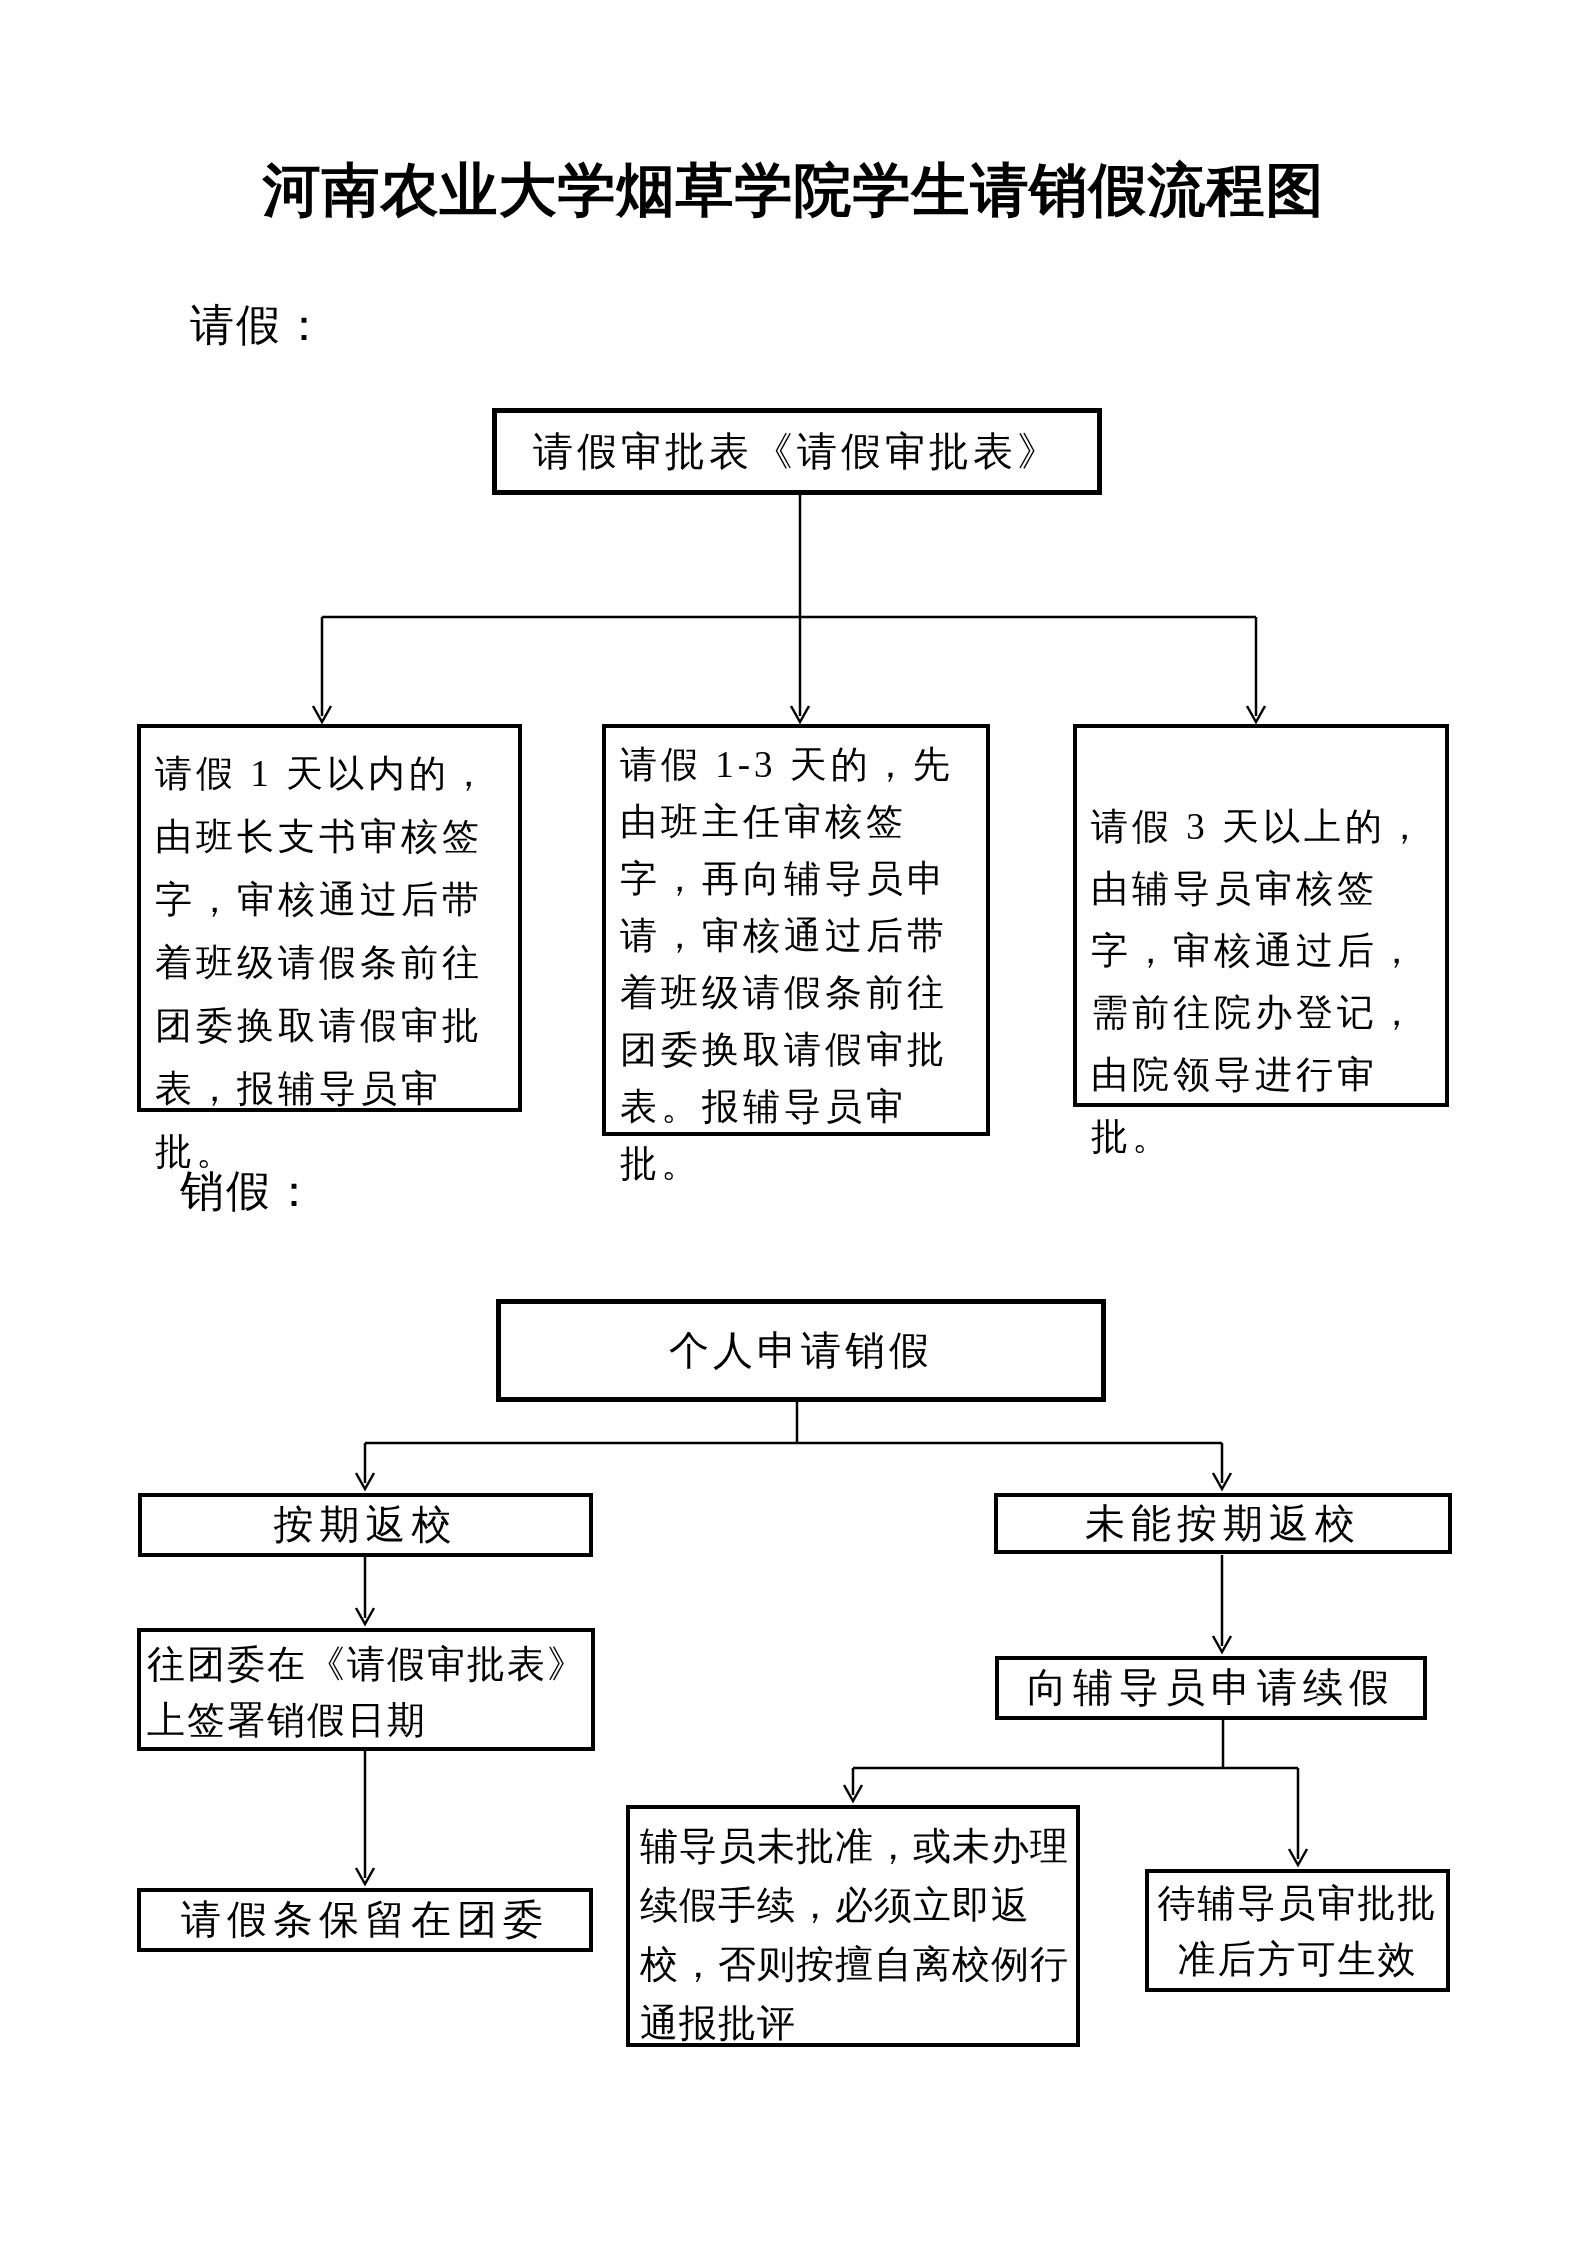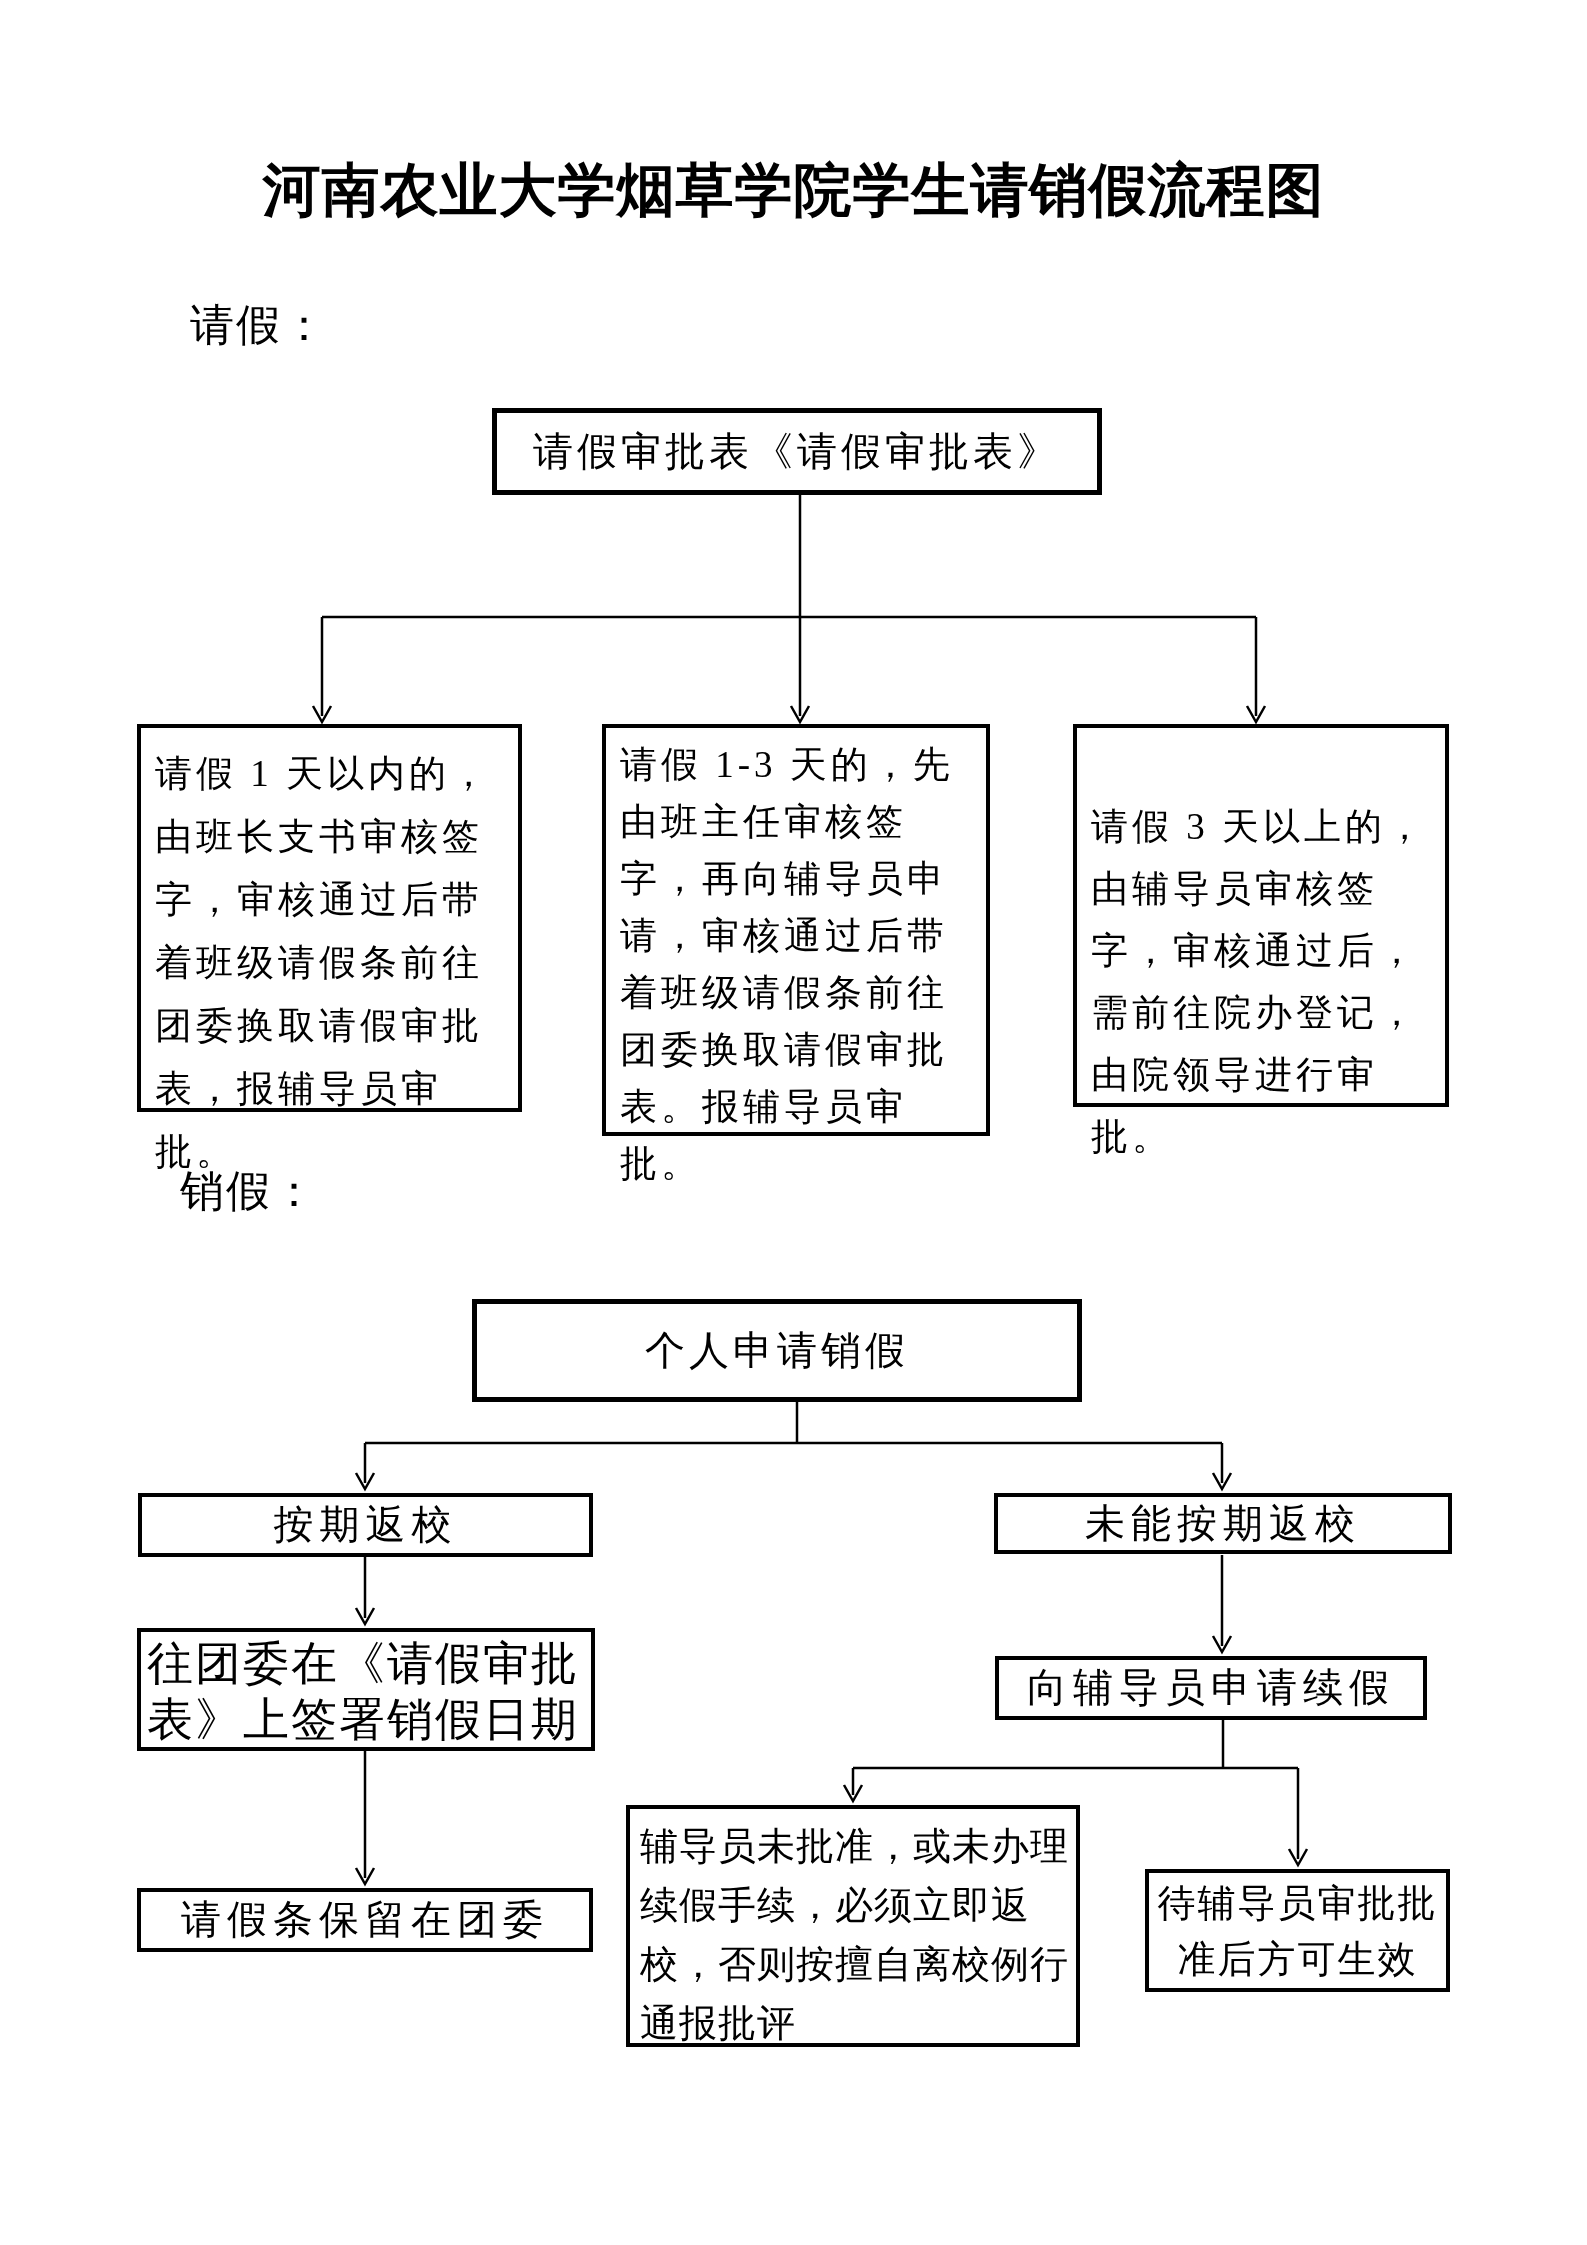--- a/index.html
+++ b/index.html
@@ -88,25 +88,25 @@
   <div class="fbox thick center root-box" style="left:492px;top:408px;width:610px;height:87px;">请假审批表《请假审批表》</div>
 
   <div class="fbox para-box" style="left:137px;top:724px;width:385px;height:388px;line-height:63px;">请假 1 天以内的，由班长支书审核签字，审核通过后带着班级请假条前往团委换取请假审批表，报辅导员审批。</div>
 
   <div class="fbox para-box" style="left:602px;top:724px;width:388px;height:412px;line-height:57px;padding-top:8px;">请假 1-3 天的，先由班主任审核签字，再向辅导员申请，审核通过后带着班级请假条前往团委换取请假审批表。报辅导员审批。</div>
 
   <div class="fbox para-box" style="left:1073px;top:724px;width:376px;height:383px;line-height:62px;padding-top:68px;">请假 3 天以上的，由辅导员审核签字，审核通过后，需前往院办登记，由院领导进行审批。</div>
 
   <div class="section-label" style="left:180px;top:1162px;">销假：</div>
 
-  <div class="fbox thick center root-box" style="left:472px;top:1299px;width:610px;height:103px;">个人申请销假</div>
+  <div class="fbox thick center root-box" style="left:496px;top:1299px;width:610px;height:103px;">个人申请销假</div>
 
   <div class="fbox center small-box" style="left:138px;top:1493px;width:455px;height:64px;">按期返校</div>
 
-  <div class="fbox" style="left:137px;top:1628px;width:458px;height:123px;font-size:46px;line-height:56px;padding:4px 4px 6px 6px;letter-spacing:2px;">往团委在《请假审批表》上签署销假日期</div>
+  <div class="fbox" style="left:137px;top:1628px;width:458px;height:123px;font-size:38px;line-height:56px;padding:4px 4px 6px 6px;letter-spacing:2px;">往团委在《请假审批表》上签署销假日期</div>
 
   <div class="fbox center small-box" style="left:137px;top:1888px;width:456px;height:64px;">请假条保留在团委</div>
 
   <div class="fbox center small-box" style="left:994px;top:1493px;width:458px;height:61px;">未能按期返校</div>
 
   <div class="fbox center small-box" style="left:995px;top:1656px;width:432px;height:64px;">向辅导员申请续假</div>
 
   <div class="fbox" style="left:626px;top:1805px;width:454px;height:242px;font-size:38px;line-height:59px;padding:8px 6px 0 10px;letter-spacing:1px;">辅导员未批准，或未办理续假手续，必须立即返校，否则按擅自离校例行通报批评</div>
 
   <div class="fbox center" style="left:1145px;top:1869px;width:305px;height:123px;font-size:38px;line-height:56px;letter-spacing:2px;">待辅导员审批批准后方可生效</div>

